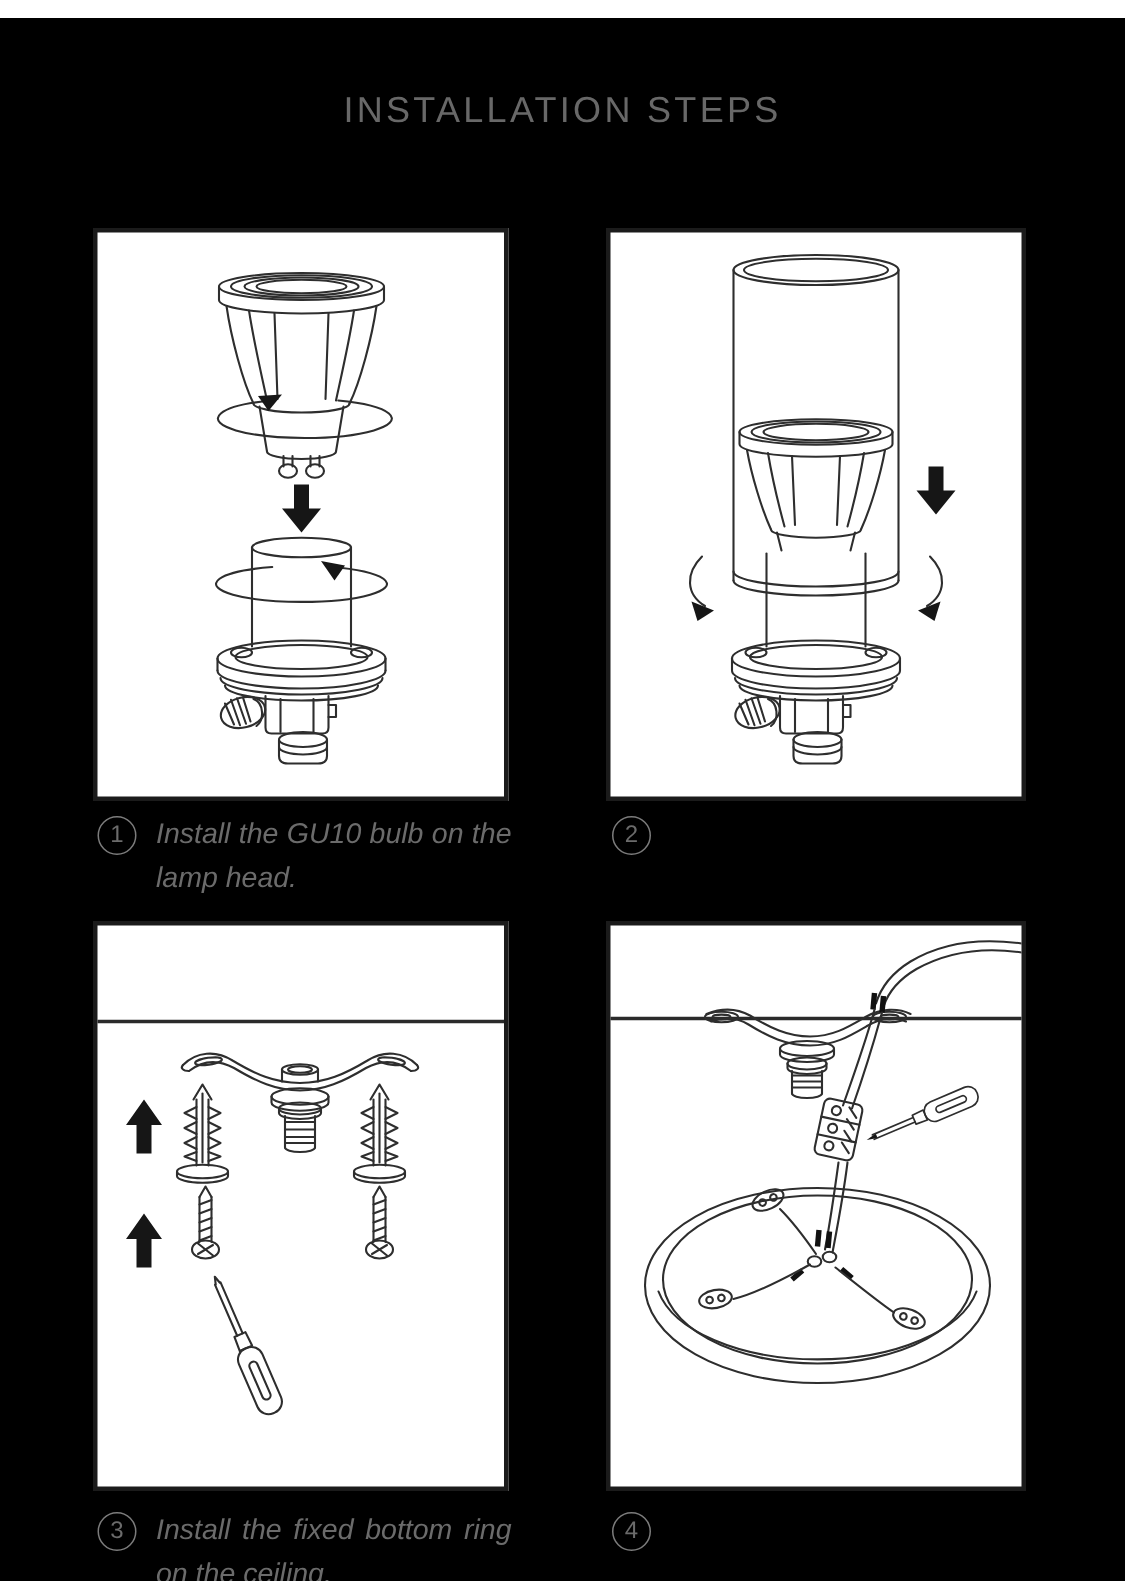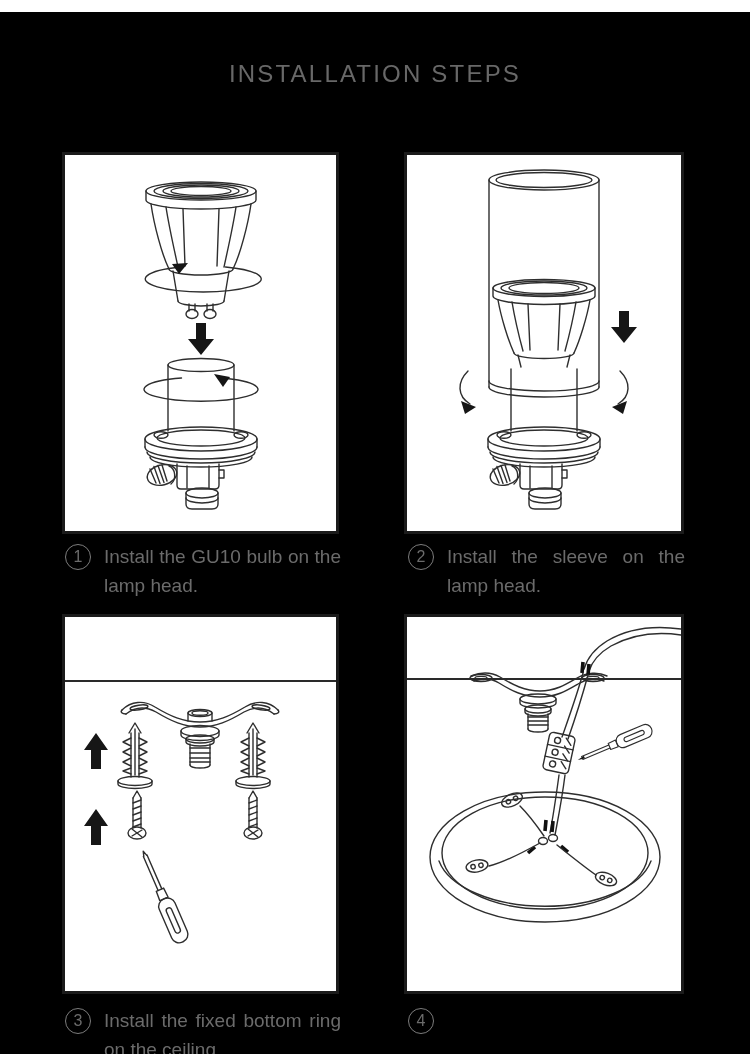--- a/index.html
+++ b/index.html
@@ -25,21 +25,21 @@
     flex:0 0 auto; width:26px; height:26px; margin-top:2px;
     border:1.6px solid #7c7c7c; border-radius:50%; box-sizing:border-box;
     display:flex; align-items:center; justify-content:center;
     font-size:16px; color:#6b6b6b;
   }
   .cap-text { font-size:19px; line-height:29px; text-align:justify; }
   #c1 { left:65px;  top:530px; width:276px; }
   #c2 { left:408px; top:530px; width:278px; }
   #c3 { left:65px;  top:994px; width:276px; }
   #c4 { left:408px; top:994px; width:278px; }
-  #c1 .cap-text, #c2 .cap-text, #c3 .cap-text { width:238px; }
+  #c1 .cap-text, #c2 .cap-text, #c3 .cap-text { width:238px;font-style:italic; }
 
   
   .art path, .art ellipse, .art circle, .art rect, .art line, .art polygon {
     fill:none; stroke:#2e2e2e; stroke-width:1.4; stroke-linecap:round; stroke-linejoin:round;
   }
   .art .fill  { fill:#161616; stroke:none; }
   .art .thick { stroke:#2a2a2a; stroke-width:2.2; }
   .art .wire-end { stroke:#111111; stroke-width:3.6; stroke-linecap:butt; }
 </style>
 </head>
@@ -386,21 +386,20 @@
     <div class="cap-num">
       <span>1</span>
     </div>
     <div class="cap-text">Install the GU10 bulb on the lamp head.</div>
   </div>
 
   <div class="caption" id="c2">
     <div class="cap-num">
       <span>2</span>
     </div>
-    <div class="cap-text">Install the sleeve on the lamp head.</div>
   </div>
 
   <div class="caption" id="c3">
     <div class="cap-num">
       <span>3</span>
     </div>
     <div class="cap-text">Install the fixed bottom ring on the ceiling.</div>
   </div>
 
   <div class="caption" id="c4">

